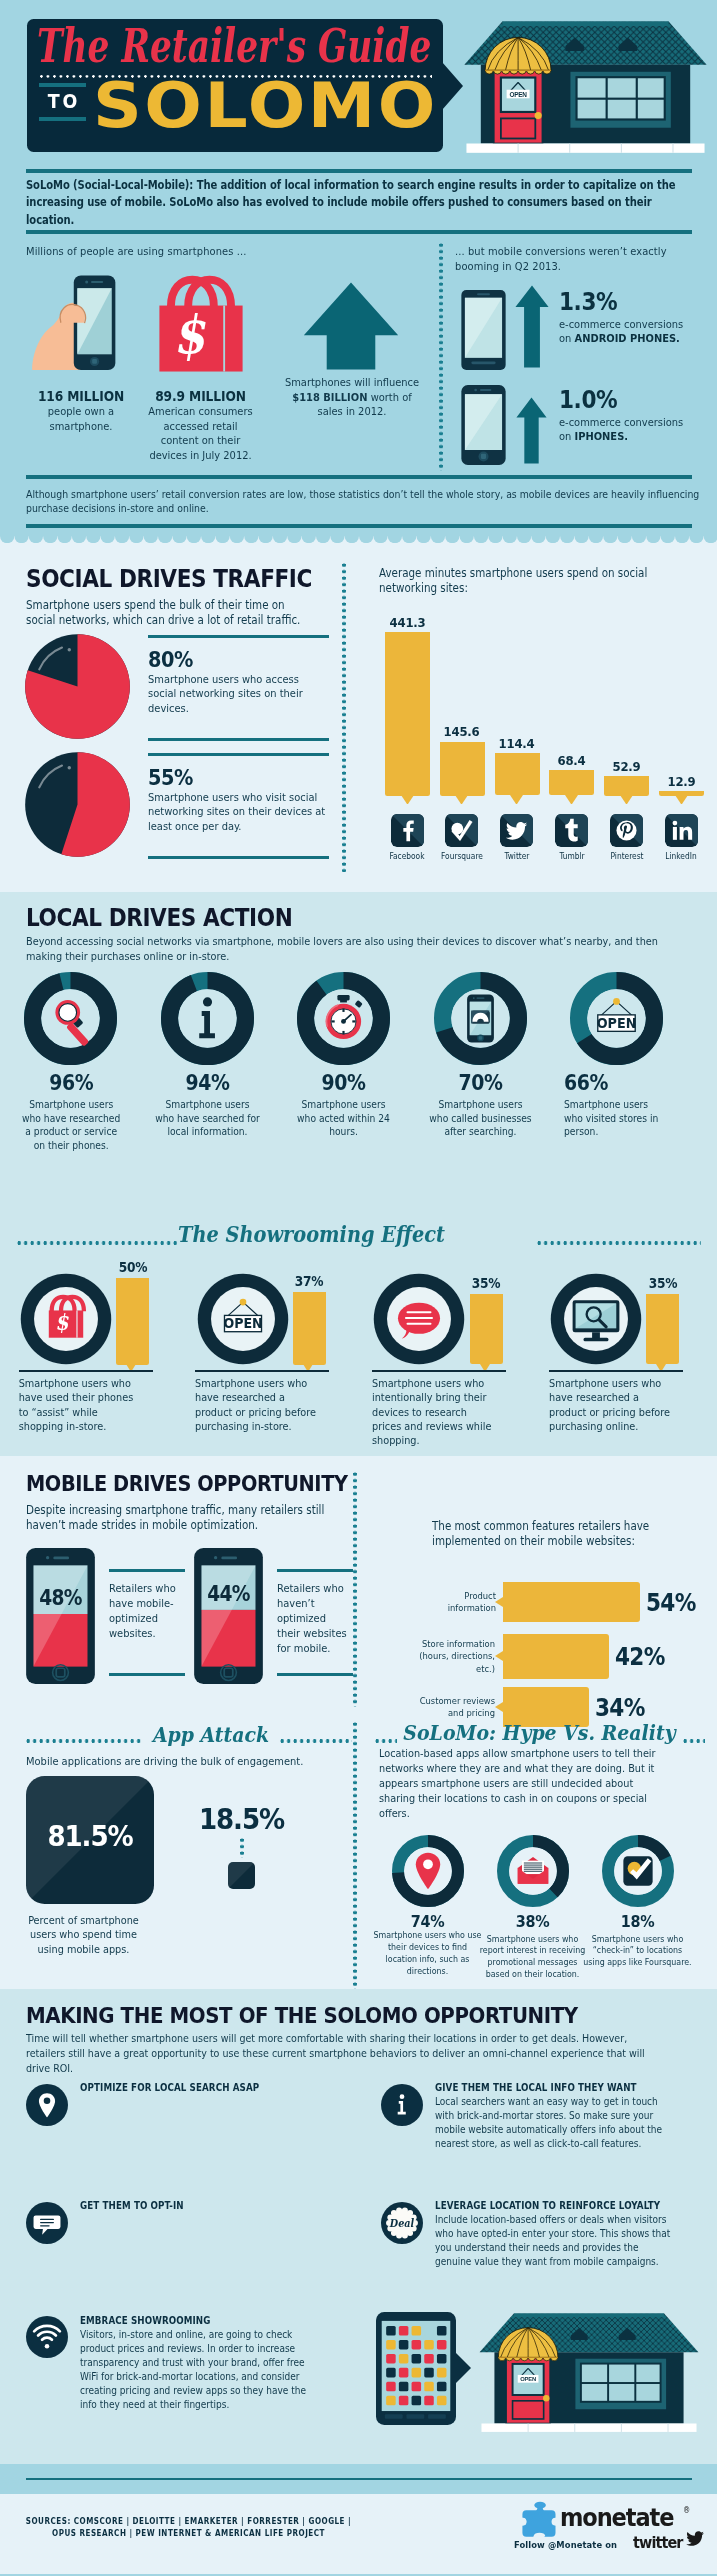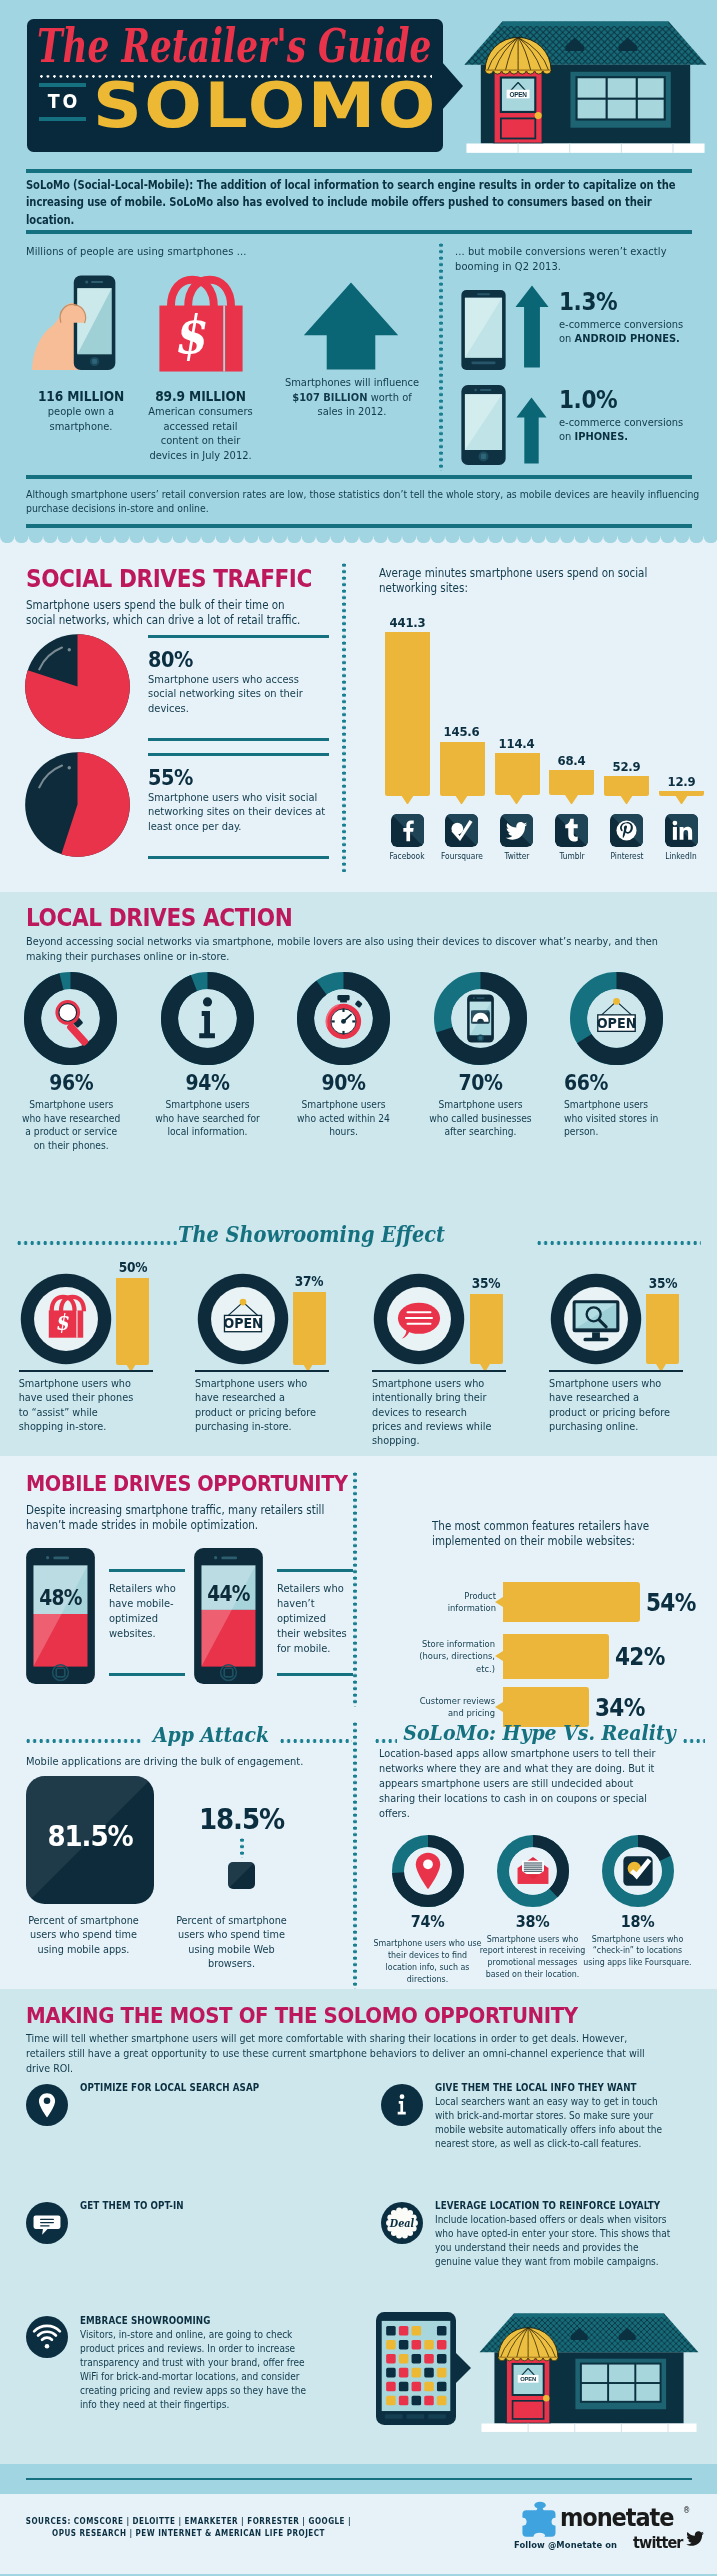--- a/index.html
+++ b/index.html
@@ -23,21 +23,21 @@
 .hero-dots{position:absolute;left:40px;top:75px;width:392px;height:2.9px;
   background-image:radial-gradient(circle at 1.4px 1.4px,#ffffff 1.2px,rgba(0,0,0,0) 1.4px);background-size:6.5px 2.9px;background-repeat:repeat-x}
 .hero-to{position:absolute;left:40px;top:92px;width:45px;text-align:center;color:#fff;font-weight:bold;font-size:19.4px;letter-spacing:2.9px;line-height:1;text-indent:2.9px}
 .hero-to-l1{position:absolute;left:39px;top:83px;width:47px;height:3.6px;background:#15707f}
 .hero-to-l2{position:absolute;left:39px;top:117px;width:47px;height:3.6px;background:#15707f}
 .hero-solomo{position:absolute;left:93px;top:74px;color:#edb834;font-weight:bold;font-size:60px;letter-spacing:2.2px;line-height:1;
   font-stretch:normal;transform:scale(1.13,1.03);transform-origin:left top;white-space:nowrap}
 .rule{position:absolute;background:#15707f;height:3.6px}
 .scallop{position:absolute;left:0;width:718px;height:8px}
 
-.h2{font-weight:bold;color:#be185d;font-size:24px;letter-spacing:-0.4px;line-height:1;font-stretch:condensed}
+.h2{font-weight:bold;color:#0f172a;font-size:24px;letter-spacing:-0.4px;line-height:1;font-stretch:condensed}
 .sub{color:#113a4c;font-size:11.5px;line-height:1.33}
 .pie-pct{color:#0b2f41;font-weight:bold;font-size:21.5px;line-height:1;letter-spacing:-0.4px}
 .pie-cap{color:#113a4c;font-size:11px;line-height:1.32;margin-top:2.2px}
 .bar-lbl{color:#0b2f41;font-weight:bold;font-size:13px;letter-spacing:-0.2px;text-align:center}
 .bar-name{color:#0b2f41;font-size:8.3px;text-align:center}
 
 .cnd{font-family:"DejaVu Sans",sans-serif;font-stretch:condensed}
 .def-txt{position:absolute;left:26px;top:177px;width:718px;color:#0b3140;font-weight:bold;font-size:12px;line-height:1.45;letter-spacing:-0.1px;transform:scaleX(0.928);transform-origin:left top}
 .intro-lead{position:absolute;left:26px;top:245px;color:#113a4c;font-size:11px;letter-spacing:0.1px}
 .intro-lead-r{position:absolute;left:455px;top:245px;width:244px;color:#113a4c;font-size:11px;line-height:1.35;letter-spacing:0.1px}
@@ -98,21 +98,21 @@
 
   <div style="position:absolute;left:20px;top:388px;width:122px;text-align:center">
     <div class="stat-val">116 MILLION</div>
     <div class="stat-cap">people own a smartphone.</div>
   </div>
   <div style="position:absolute;left:146px;top:388px;width:109px;text-align:center">
     <div class="stat-val">89.9 MILLION</div>
     <div class="stat-cap">American consumers accessed retail content on their devices in July 2012.</div>
   </div>
   <div style="position:absolute;left:280px;top:376px;width:144px;text-align:center">
-    <div class="stat-cap"><span>Smartphones will influence </span><b>$107 BILLION</b><span> worth of sales in 2012.</span></div>
+    <div class="stat-cap"><span>Smartphones will influence </span><b>$118 BILLION</b><span> worth of sales in 2012.</span></div>
   </div>
 
   <div class="intro-lead-r">... but mobile conversions weren’t exactly booming in Q2 2013.</div>
 
   <svg style="position:absolute;left:461px;top:290px" width="45" height="80" viewBox="0 0 62 112">
     <rect x="0" y="0" width="62" height="112" rx="7" fill="#0f3243"></rect>
     <rect x="5" y="11" width="52" height="84" fill="#bfe3e6"></rect>
     <path d="M5 11 L57 11 L5 95 Z" fill="#d3edee"></path>
     <rect x="14" y="100" width="34" height="4" rx="2" fill="#27566a"></rect>
     <rect x="22" y="4.5" width="18" height="3" rx="1.5" fill="#27566a"></rect>
@@ -627,37 +627,36 @@
 <div style="position:absolute;left:26px;top:320px;width:128px;height:128px;border-radius:18.7px;background:#0d2b3a;overflow:hidden">
         <div style="position:absolute;left:0;top:0;width:0;height:0;border-left:128px solid rgba(255,255,255,0.075);border-bottom:128px solid transparent"></div>
         <div style="position:absolute;left:0;top:43px;width:128px;text-align:center;color:#fff;font-weight:bold;font-size:29px;letter-spacing:-1.1px">81.5%</div>
       </div>
 <div style="position:absolute;left:16px;top:458px;width:135px;text-align:center;color:#113a4c;font-size:10.8px;line-height:1.33">Percent of smartphone users who spend time using mobile apps.</div>
 <div style="position:absolute;left:171px;top:346px;width:141px;text-align:center;color:#0b2f41;font-weight:bold;font-size:29px;letter-spacing:-1.1px">18.5%</div>
 <div class="vdots" style="left:240px;top:382px;height:20px"></div>
 <div style="position:absolute;left:228px;top:406px;width:27px;height:27px;border-radius:5px;background:#0d2b3a;overflow:hidden">
         <div style="position:absolute;left:0;top:0;width:0;height:0;border-left:27px solid rgba(255,255,255,0.075);border-bottom:27px solid transparent"></div>
       </div>
-<div style="position:absolute;left:164px;top:458px;width:135px;text-align:center;color:#113a4c;font-size:10.8px;line-height:1.33">Percent of smartphone users who spend time using mobile Web browsers.</div>
 <div class="hdots" style="left:375px;top:283px;width:21.5px"></div>
 <div style="position:absolute;left:396px;top:264px;width:287px;text-align:center;color:#15707f;font-family:'DejaVu Serif',serif;font-style:italic;font-weight:bold;font-size:21px">SoLoMo: Hype Vs. Reality</div>
 <div class="hdots" style="left:683px;top:283px;width:21.5px"></div>
 <div style="position:absolute;left:379px;top:291px;width:284px;color:#113a4c;font-size:10.8px;line-height:1.38">Location-based apps allow smartphone users to tell their networks where they are and what they are doing. But it appears smartphone users are still undecided about sharing their locations to cash in on coupons or special offers.</div>
 <svg style="position:absolute;left:392px;top:379px" width="72" height="72" viewBox="0 0 118 118">
         <circle cx="59.0" cy="59.0" r="49.00" fill="none" stroke="#15707f" stroke-width="20"></circle>
         <circle cx="59.0" cy="59.0" r="49.00" fill="none" stroke="#0d2b3a" stroke-width="20" stroke-dasharray="227.83 80.05" transform="rotate(-90 59.0 59.0)"></circle>
         <circle cx="59.0" cy="59.0" r="39.00" fill="#e6f2f8"></circle>
         <g transform="translate(59,59)">
           <path d="M0 -30 C-11 -30 -20 -21.5 -20 -11 C-20 3 0 30 0 30 C0 30 20 3 20 -11 C20 -21.5 11 -30 0 -30 Z" fill="#e8334a"></path>
           <circle cx="0" cy="-11" r="8" fill="#fff"></circle>
         </g>
       </svg>
 <div style="position:absolute;left:373px;top:458px;width:109px;text-align:center">
         <div style="color:#0b2f41;font-weight:bold;font-size:16px;line-height:1;letter-spacing:-0.3px">74%</div>
-        <div style="color:#113a4c;font-size:8.8px;line-height:1.35;margin-top:8px">Smartphone users who use their devices to find location info, such as directions.</div>
+        <div style="color:#113a4c;font-size:8.8px;line-height:1.35;margin-top:0">Smartphone users who use their devices to find location info, such as directions.</div>
       </div>
 <svg style="position:absolute;left:497px;top:379px" width="72" height="72" viewBox="0 0 118 118">
         <circle cx="59.0" cy="59.0" r="49.00" fill="none" stroke="#15707f" stroke-width="20"></circle>
         <circle cx="59.0" cy="59.0" r="49.00" fill="none" stroke="#0d2b3a" stroke-width="20" stroke-dasharray="116.99 190.88" transform="rotate(-90 59.0 59.0)"></circle>
         <circle cx="59.0" cy="59.0" r="39.00" fill="#e6f2f8"></circle>
         <g transform="translate(59,60)">
           <path d="M-25 -6 L0 -24 L25 -6 V20 H-25 Z" fill="#e02b42"></path>
           <rect x="-18" y="-18" width="36" height="22" fill="#fff"></rect>
           <g fill="#3d5562">
             <rect x="-15" y="-15" width="30" height="1.8"></rect>

